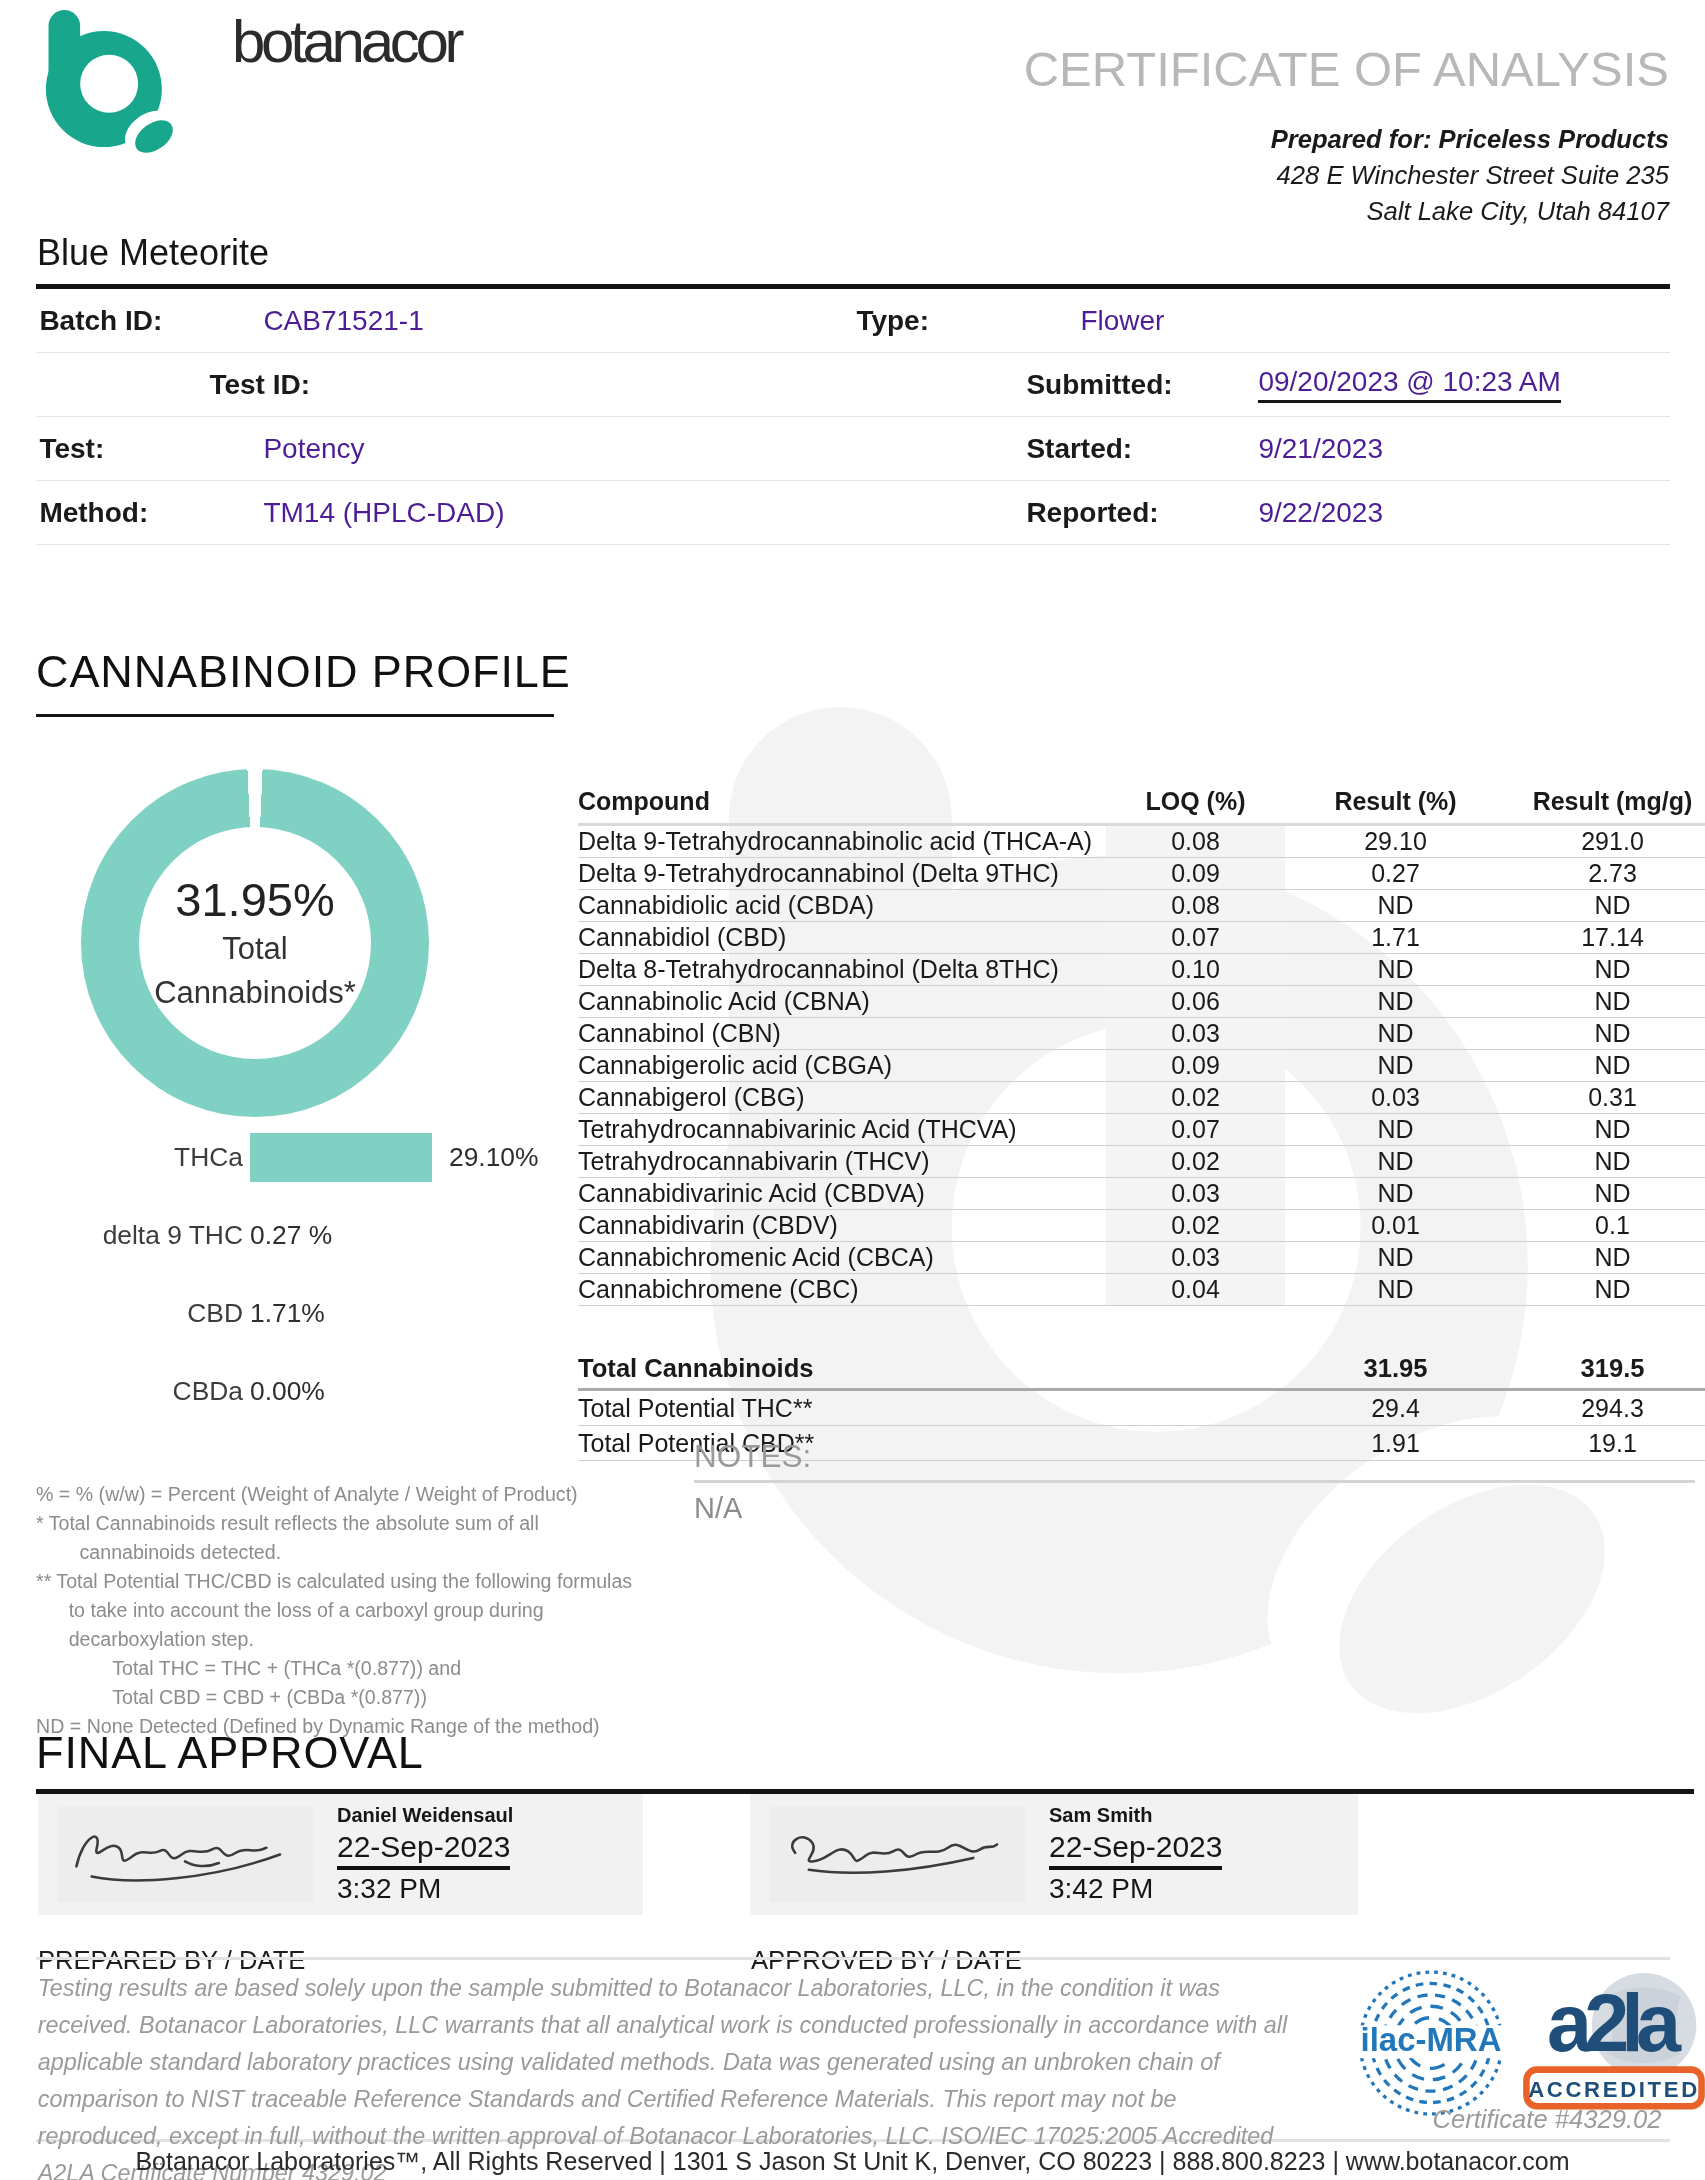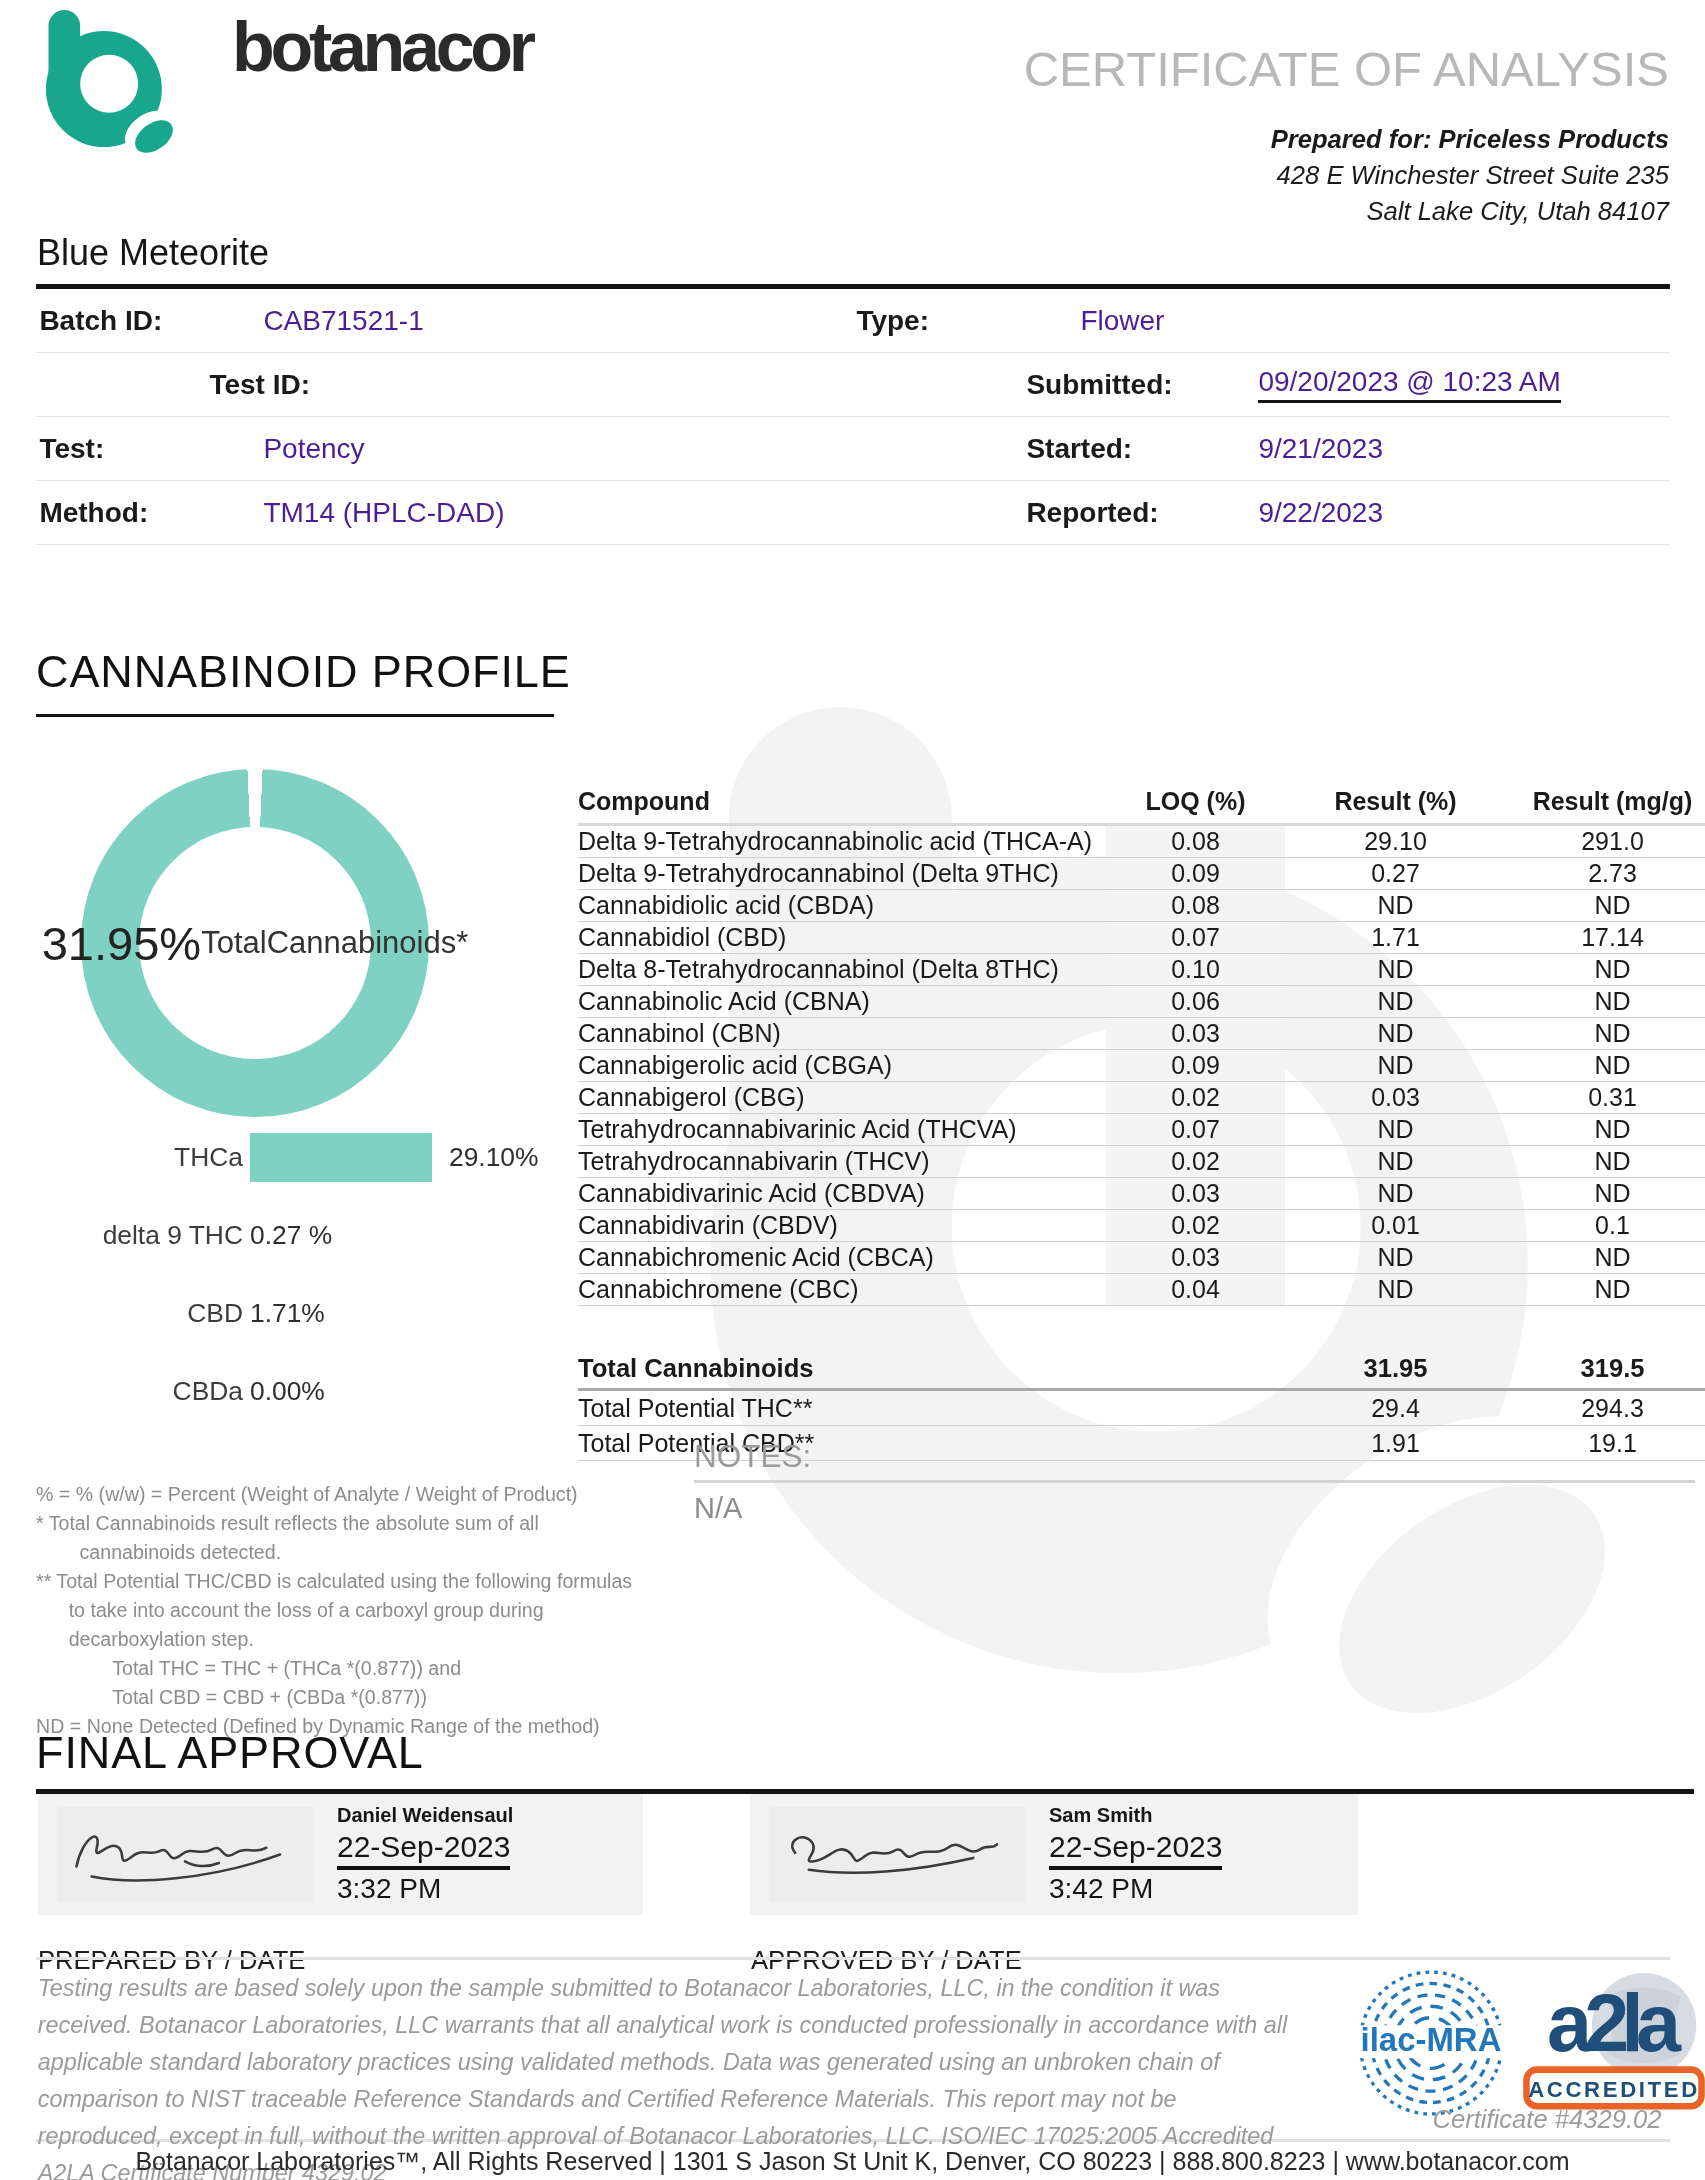--- a/index.html
+++ b/index.html
@@ -1,21 +1,21 @@
 <!DOCTYPE html>
 <html style="--brand-teal: #18a78c; --chart-teal: #7fd1c4; --watermark-gray: #f3f3f3; --ilac-blue: #2277bb; --a2la-navy: #1e4e79; --a2la-orange: #e8622a;font-size:13.6px"><head>
 <meta charset="utf-8">
 <style>
   html,body{margin:0;padding:0;background:#fff;}
   .page{position:relative;width:1705px;height:2181px;background:#fff;overflow:hidden;
         font-family:"Liberation Sans", sans-serif;color:#1a1a1a;}
   .abs{position:absolute;}
 
   
-  .brand-text{position:absolute;left:232px;top:6.8px;font-size:70px;font-weight:bold;
+  .brand-text{position:absolute;left:232px;top:6.8px;font-size:60px;font-weight:normal;
               letter-spacing:-4.3px;color:#2b2b2b;}
   .coa-title{position:absolute;right:36px;top:41px;font-size:49px;color:#b8b8b8;
              letter-spacing:0px;font-weight:400;}
   .prepared{position:absolute;right:36px;top:121px;text-align:right;font-style:italic;
             font-size:25.6px;line-height:36px;color:#1a1a1a;}
   .prepared .bold{font-weight:bold;}
 
   
   .sample-name{position:absolute;left:37px;top:232px;font-size:36px;color:#161616;}
   .meta{position:absolute;left:36px;top:284px;width:1634px;border-top:5.1px solid #131313;}
@@ -26,21 +26,21 @@
   .meta-right .meta-label{width:200px;margin-left:170px;}
   .u-black{border-bottom:3.4px solid #161616;padding-bottom:1.7px;}
 
   
   .section-title{position:absolute;left:36px;font-size:45px;letter-spacing:0.9px;color:#111;}
   .title-rule{position:absolute;left:36px;height:3.4px;background:#161616;}
 
   .donut{position:absolute;left:81px;top:769px;width:348px;height:348px;border-radius:50%;
          background:conic-gradient(#fff 0deg 2.5deg, var(--chart-teal,#7fd1c4) 2.5deg 357.5deg, #fff 357.5deg 360deg);}
   .donut-hole{position:absolute;left:58px;top:58px;width:232px;height:232px;border-radius:50%;
-              background:#fff;display:flex;flex-direction:row;align-items:center;justify-content:center;}
+              background:#fff;display:flex;flex-direction:column;align-items:center;justify-content:center;}
   .donut-pct{font-size:47px;color:#222;}
   .donut-sub{font-size:31px;color:#333;line-height:44px;}
 
   .bars{position:absolute;left:34px;top:1118px;width:511px;}
   .bar-row{display:flex;align-items:center;height:78px;}
   .bar-label{width:209px;text-align:right;font-size:26.4px;color:#3c3c3c;margin-right:7px;}
   .bar-fill{height:49px;background:var(--chart-teal,#7fd1c4);}
   .bar-value{font-size:26.4px;color:#2e2e2e;margin-left:17px;}
 
   

